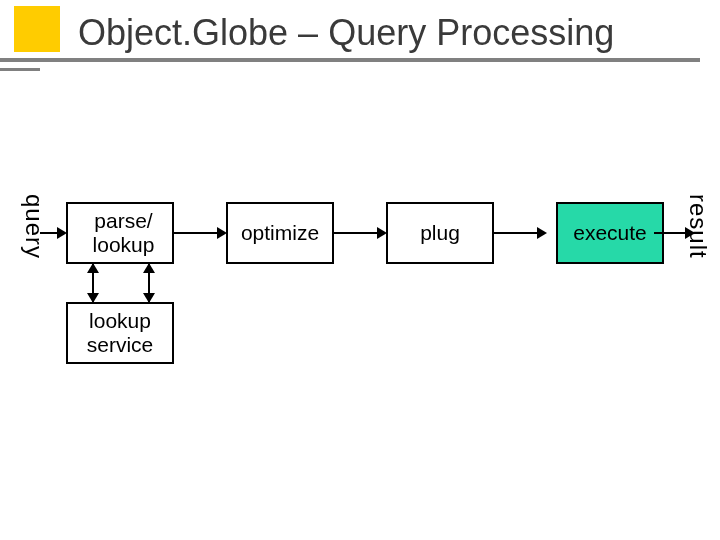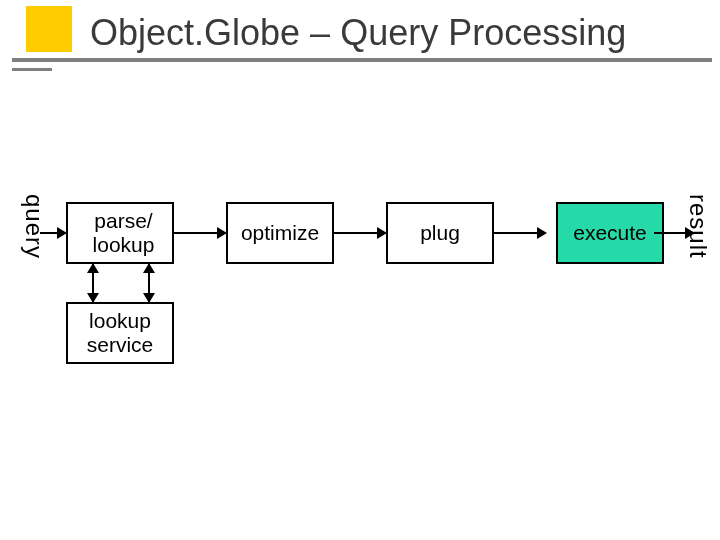--- a/index.html
+++ b/index.html
@@ -6,21 +6,21 @@
   body {
     width: 720px;
     height: 540px;
     background: #fff;
     font-family: "Comic Sans MS", "Segoe UI", sans-serif;
     position: relative;
     overflow: hidden;
   }
   .header {
     position: absolute;
-    top: 0; left: 12px; right: 0;
+    top: 0; left: 0; right: 0;
     height: 80px;
   }
   .yellow-square {
     position: absolute;
     top: 6px;
     left: 14px;
     width: 46px;
     height: 46px;
     background: #ffcc00;
   }

